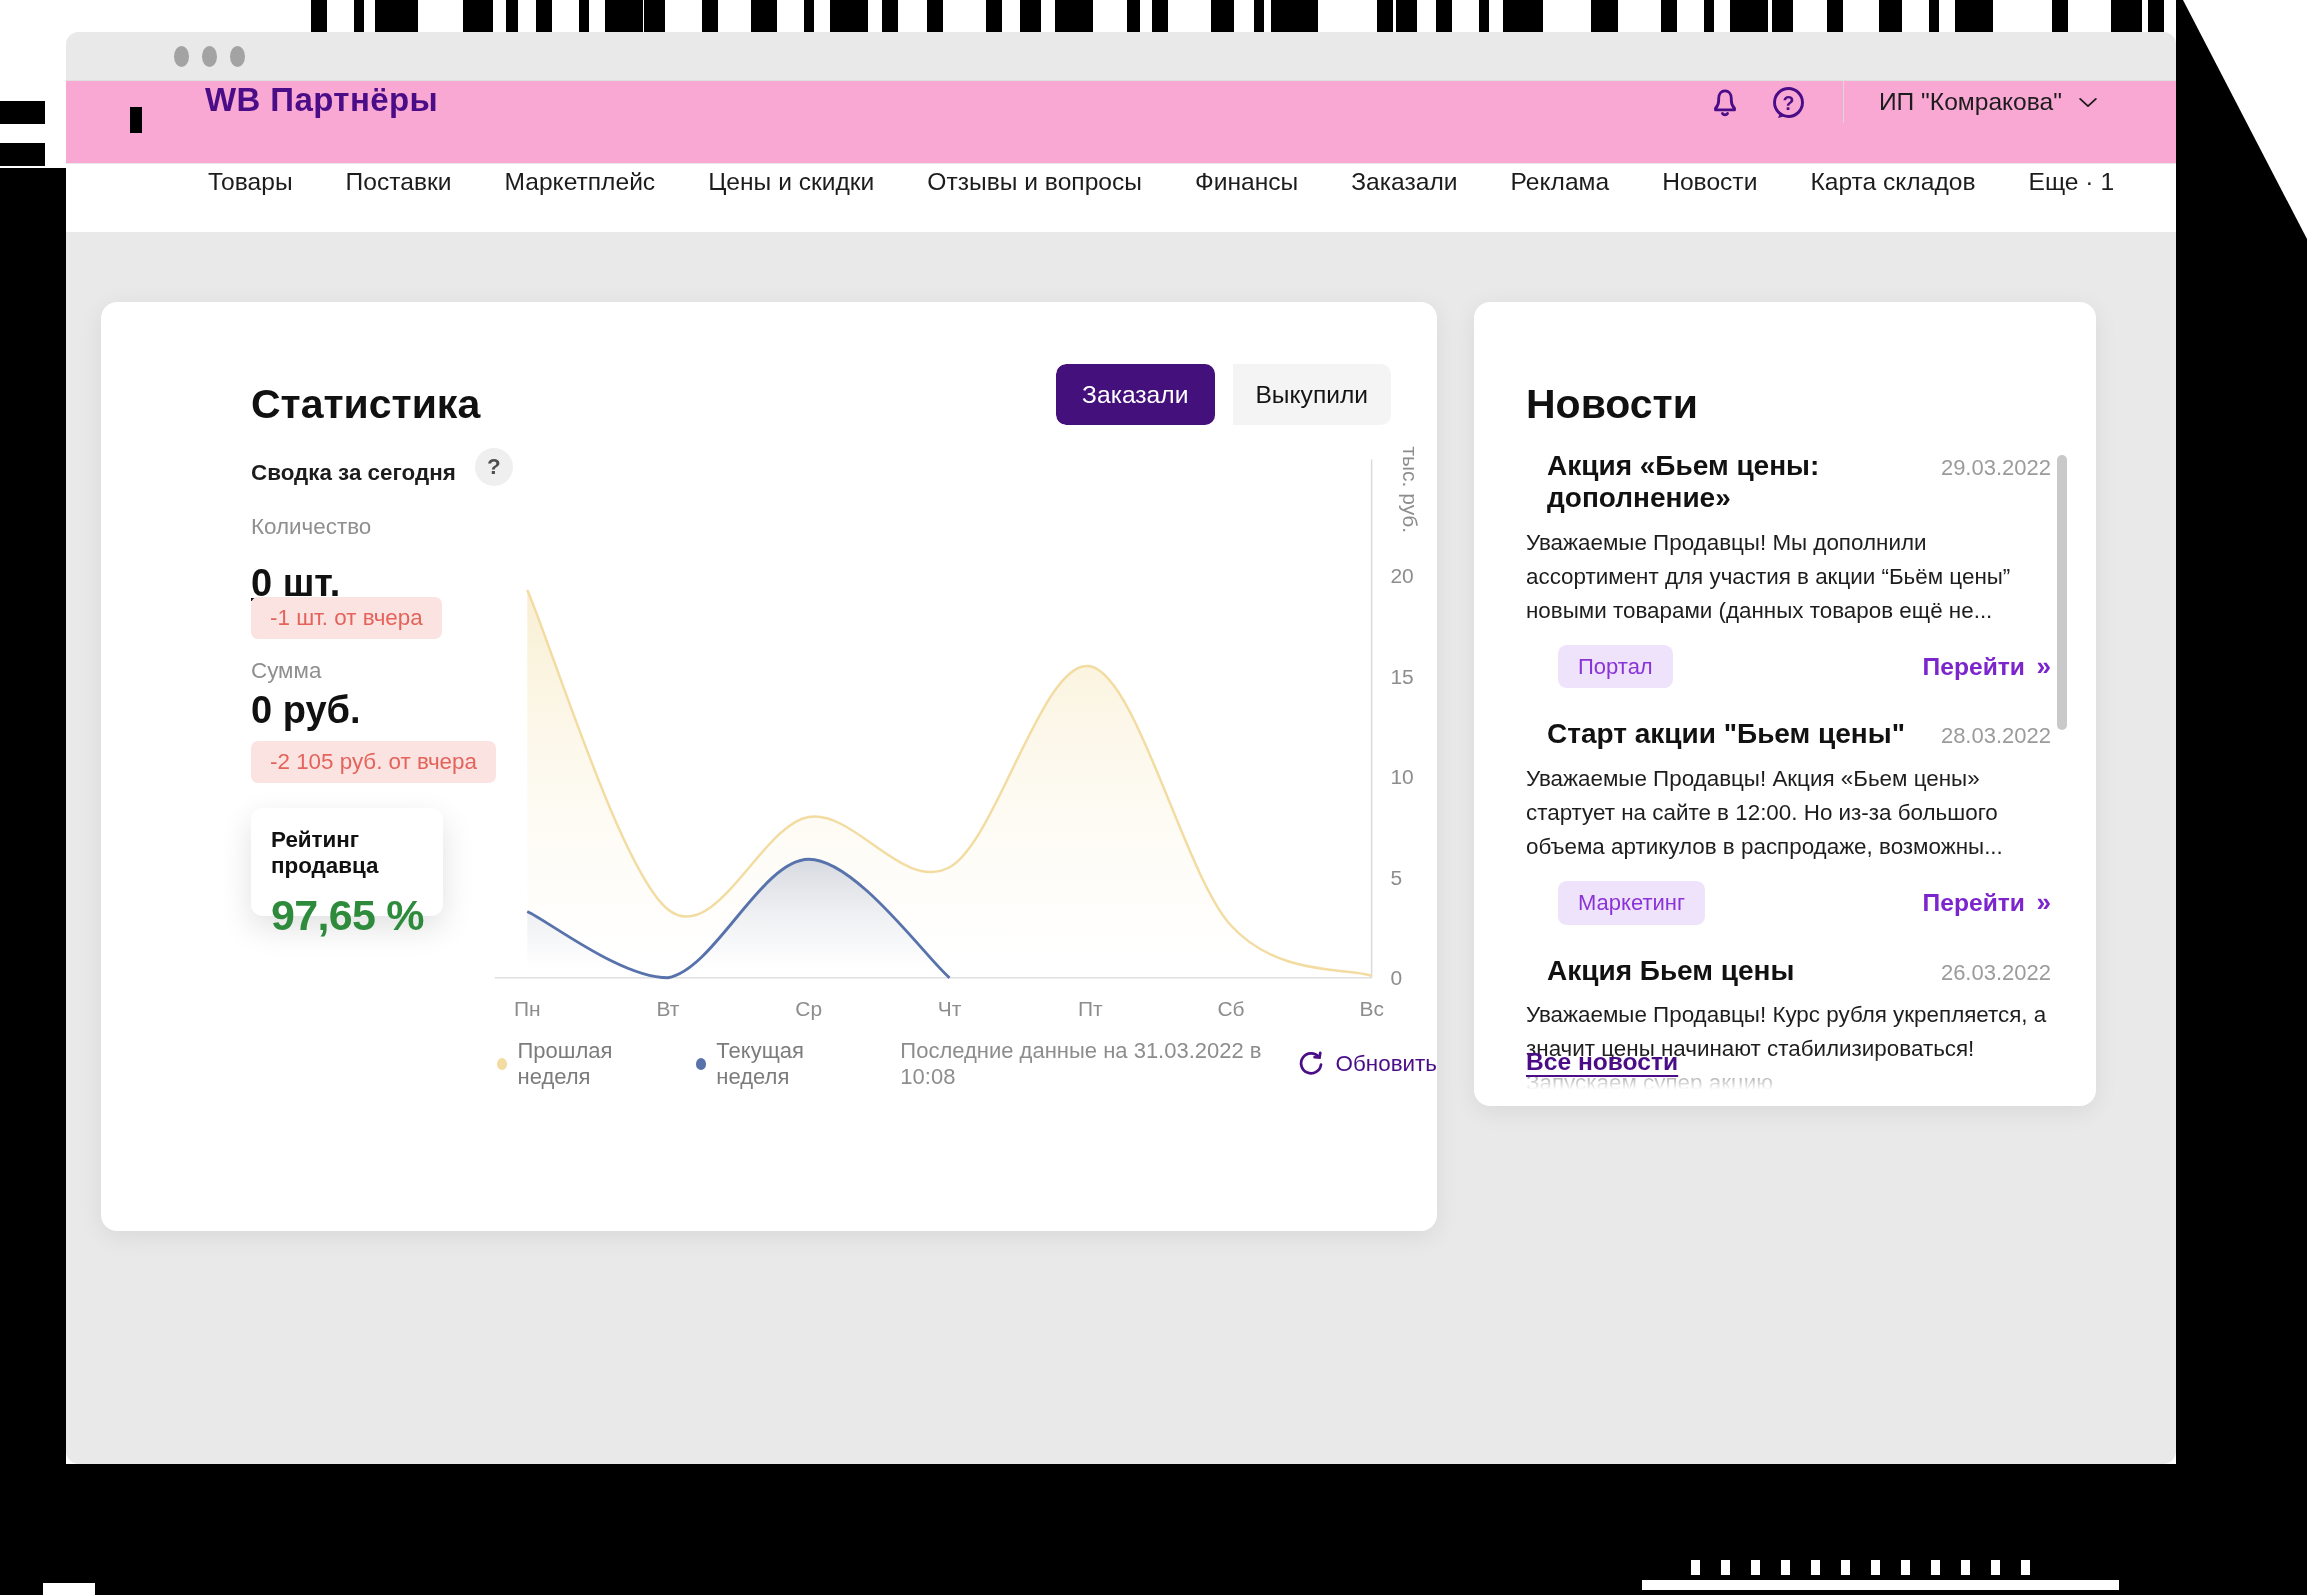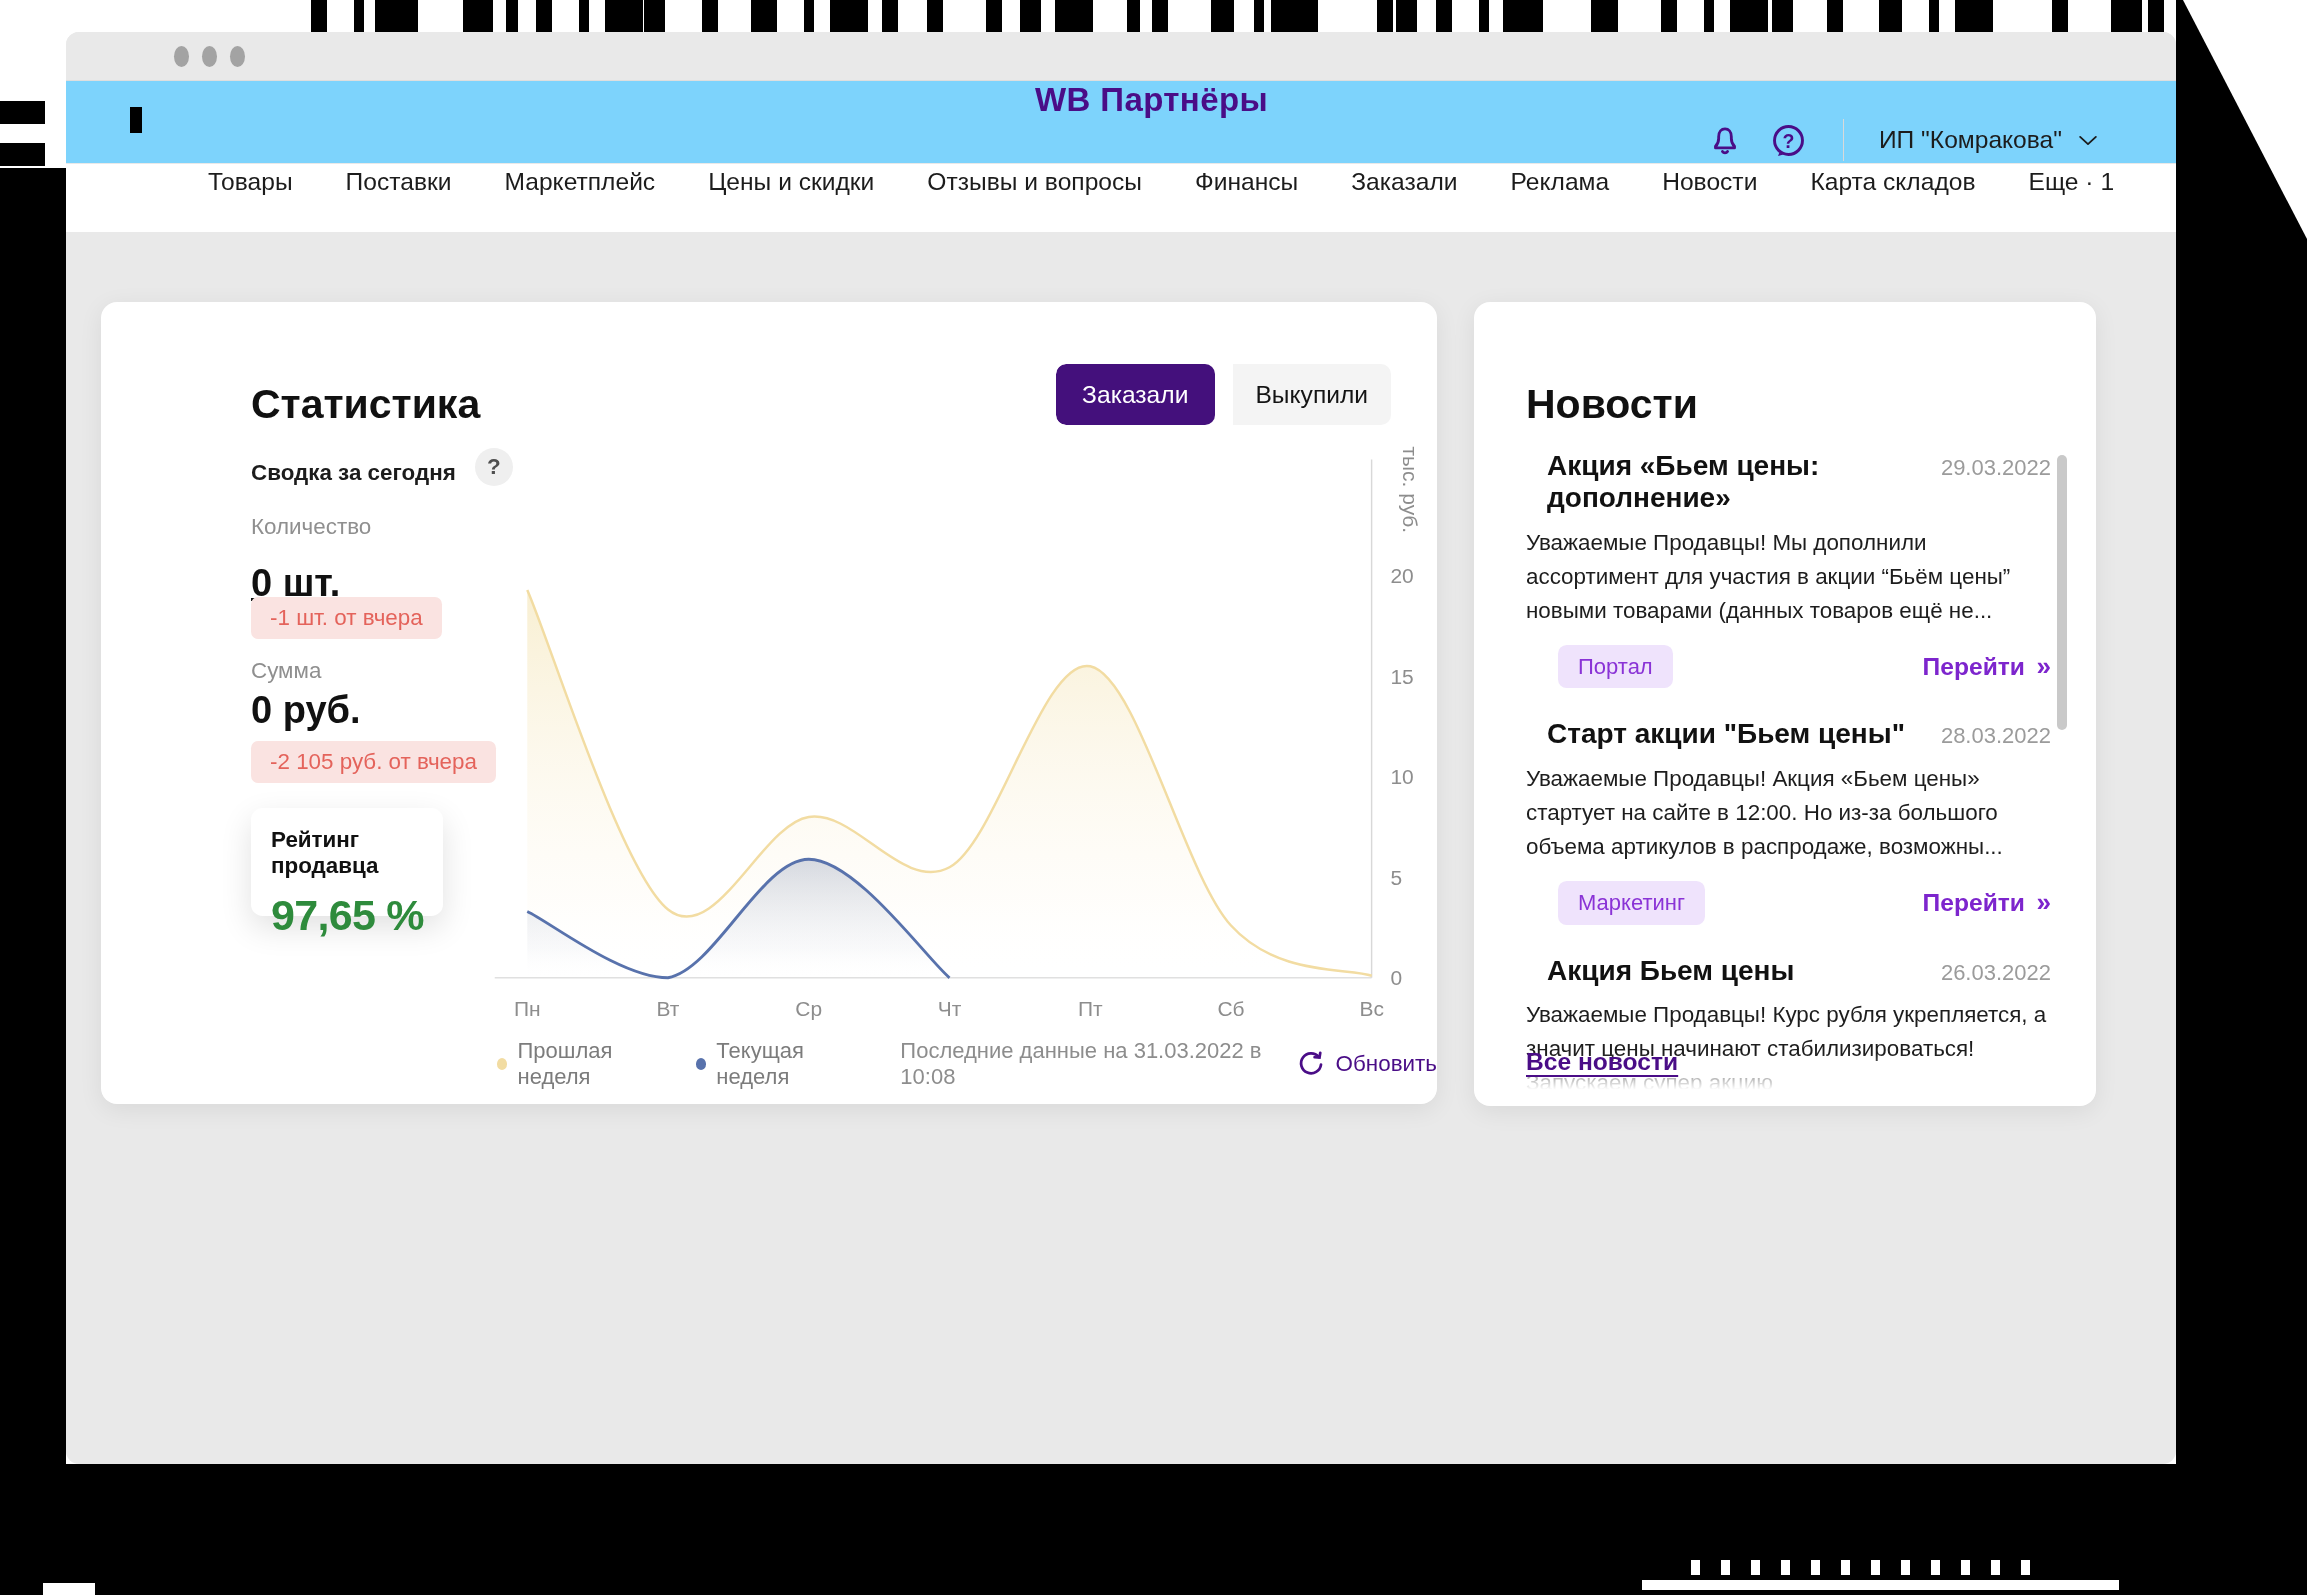--- a/index.html
+++ b/index.html
@@ -28,34 +28,34 @@
     background:repeating-linear-gradient(90deg,#fff 0 8.7px,transparent 8.7px 30px);}
   .gb-corner{left:43px;top:1583px;width:52px;height:12.3px;background:#fff;z-index:4;}
 
   
   .window{position:absolute;left:66px;top:32px;width:2110px;height:1432px;
     background:#e9e9e9;border-radius:13px;overflow:hidden;z-index:2;}
   .titlebar{position:absolute;left:0;top:0;width:100%;height:49px;background:#e9e9e9;
     border-bottom:1.4px solid #dedede;display:flex;align-items:center;padding-left:108px;box-sizing:border-box;gap:13px;}
   .tb-dot{width:15px;height:21px;border-radius:50%;background:#a3a3a3;}
 
-  .topbar{position:absolute;left:0;top:49px;width:100%;height:82px;background:#7dd3fc;
-    display:flex;align-items:center;box-sizing:border-box;padding:0 78px 0 139px;flex-direction:column;}
+  .topbar{position:absolute;left:0;top:49px;width:100%;height:82px;background:#f9a8d4;
+    display:flex;align-items:flex-start;box-sizing:border-box;padding:0 78px 0 139px;}
   .logo{font-size:33px;font-weight:700;color:var(--brand);letter-spacing:0.4px;}
   .topbar-right{margin-left:auto;display:flex;align-items:center;gap:24.6px;}
   .icon-btn{width:39px;height:39px;display:flex;align-items:center;justify-content:center;cursor:pointer;}
   .tb-divider{width:1.4px;height:42px;background:#d9d9d9;margin:0 10px;}
   .account{display:flex;align-items:center;gap:16px;font-size:24.6px;font-weight:500;cursor:pointer;}
 
   .navbar{position:absolute;left:0;top:132px;width:100%;height:68px;background:#fff;
     display:flex;align-items:flex-start;box-sizing:border-box;padding:4.3px 43px 0 142px;gap:53px;}
   .nav-item{font-size:24.6px;color:#1c1c1c;white-space:nowrap;cursor:pointer;}
 
   
-  .stats-card{position:absolute;left:35px;top:270px;width:1336px;height:802px;background:#fff;
+  .stats-card{position:absolute;left:35px;top:270px;width:1336px;height:929px;background:#fff;
     border-radius:16px;box-shadow:0 5.8px 24.6px rgba(0,0,0,.07);}
   .news-card{position:absolute;left:1408px;top:270px;width:622px;height:804px;background:#fff;
     border-radius:16px;box-shadow:0 5.8px 24.6px rgba(0,0,0,.07);}
 
   .card-title{position:absolute;font-size:41px;font-weight:700;color:#111;}
   .stats-title{left:150px;top:52px;}
   .news-title{left:52px;top:52px;}
 
   .toggle{position:absolute;left:955px;top:62px;width:335px;height:61px;display:flex;
     border-radius:10px;overflow:hidden;gap:18px;}

